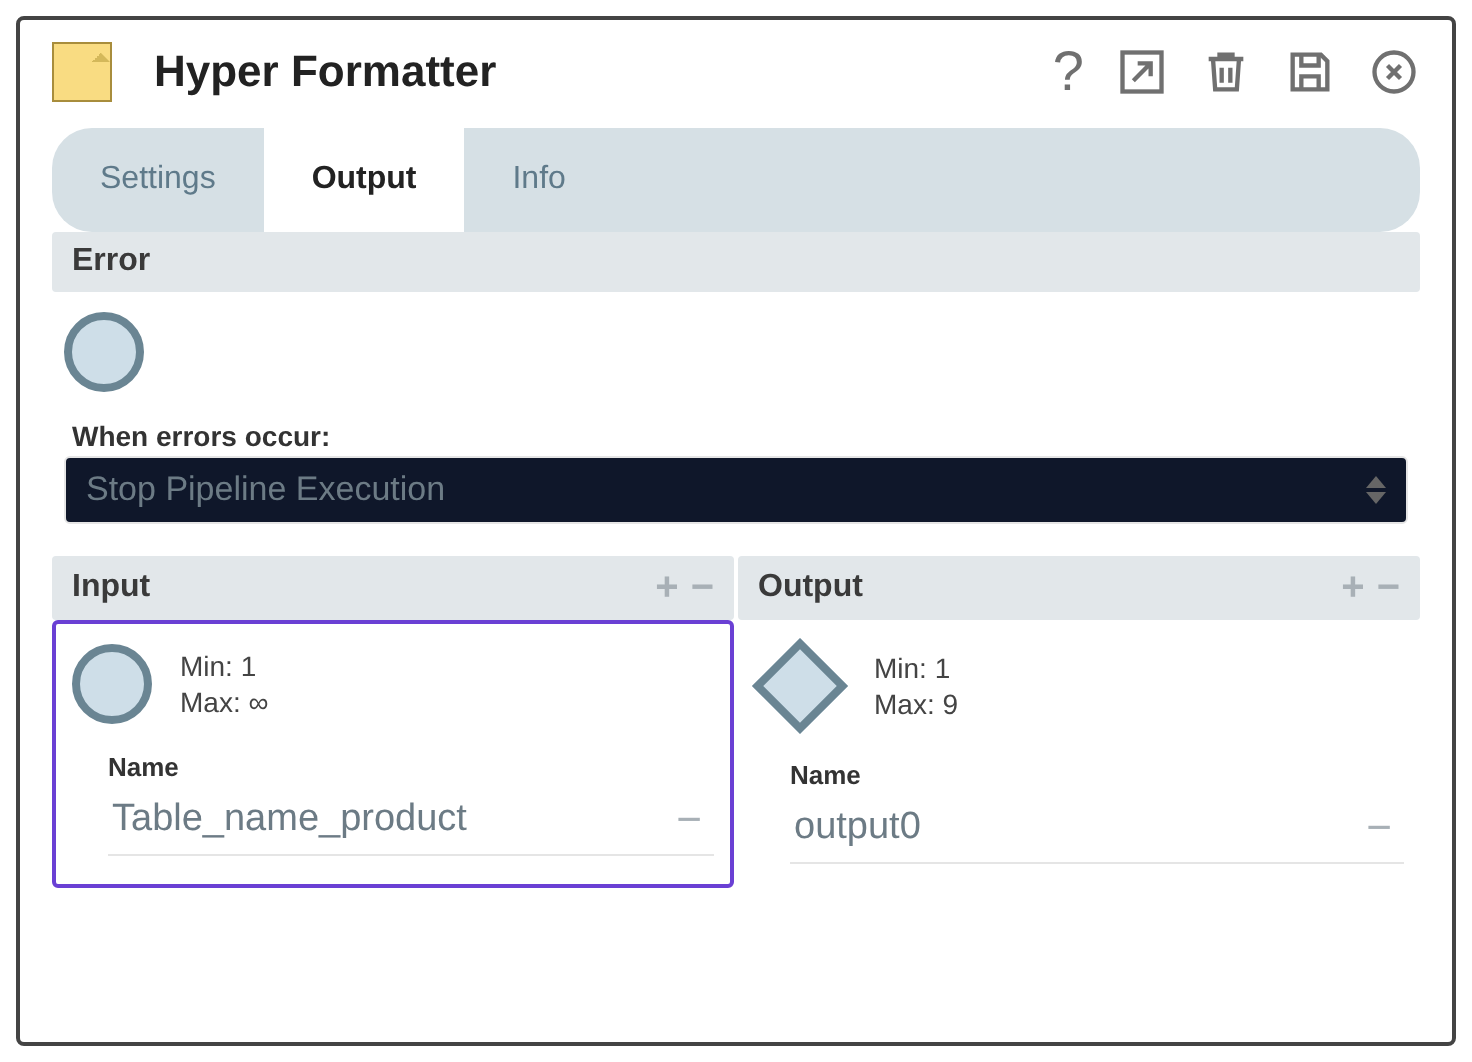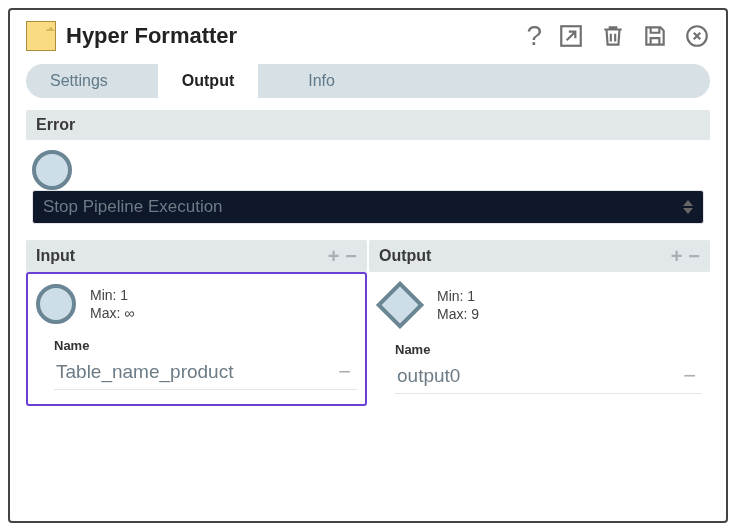--- a/index.html
+++ b/index.html
@@ -9,21 +9,21 @@
       height: 515px;
       border: 2px solid #444;
       border-radius: 4px;
       background: #fff;
       padding: 10px 16px 16px 16px;
       position: relative;
     }
     .header {
       display: flex;
       align-items: center;
-      gap: 10px;
+      gap: 21px;
       margin-bottom: 12px;
     }
     .node-icon {
       width: 30px; height: 30px;
       background: #F9DC82;
       border: 1px solid #a88d3c;
       position: relative;
     }
     .node-icon::before {
       content: '';
@@ -40,25 +40,24 @@
       gap: 16px;
       align-items: center;
       color: #707070;
     }
     .header-tools svg { width: 26px; height: 26px; stroke: #707070; fill: none; stroke-width: 2; cursor: pointer; }
     .help-q { font-size: 28px; color: #707070; cursor: pointer; font-weight: 500; }
     .tab-bar {
       background: #D6E0E5;
       border-radius: 20px;
       display: flex;
-      height: 34px;
+      height: 52px;
       align-items: stretch;
-      margin-bottom: 12px;
+      margin-bottom: 0;
       overflow: hidden;
-      gap: 26px;
     }
     .tab {
       padding: 0 24px;
       font-size: 16px;
       color: #5f7a8a;
       display: flex;
       align-items: center;
       cursor: pointer;
     }
     .tab.active {
@@ -167,20 +166,21 @@
     <div class="tab">Settings</div>
     <div class="tab active">Output</div>
     <div class="tab">Info</div>
   </div>
 
   <div class="section-header">
     <span>Error</span>
   </div>
   <div class="error-body">
     <div class="circle"></div>
+    <div class="err-label">When errors occur:</div>
     <div class="select-wrap">
       <span>Stop Pipeline Execution</span>
       <span class="stepper">
         <svg viewBox="0 0 10 6">
             <path d="M0 6 L5 0 L10 6 Z"></path>
           </svg>
         <svg viewBox="0 0 10 6">
             <path d="M0 0 L5 6 L10 0 Z"></path>
           </svg>
       </span>

